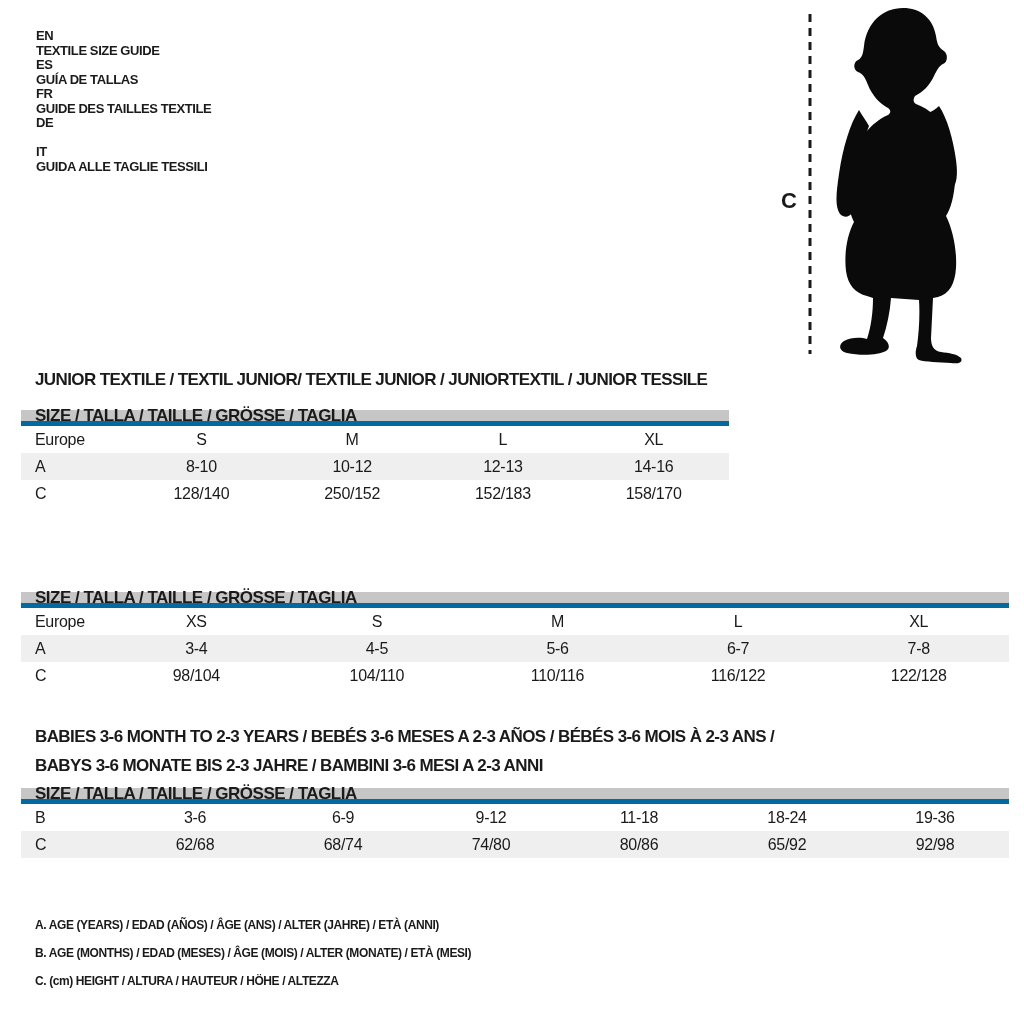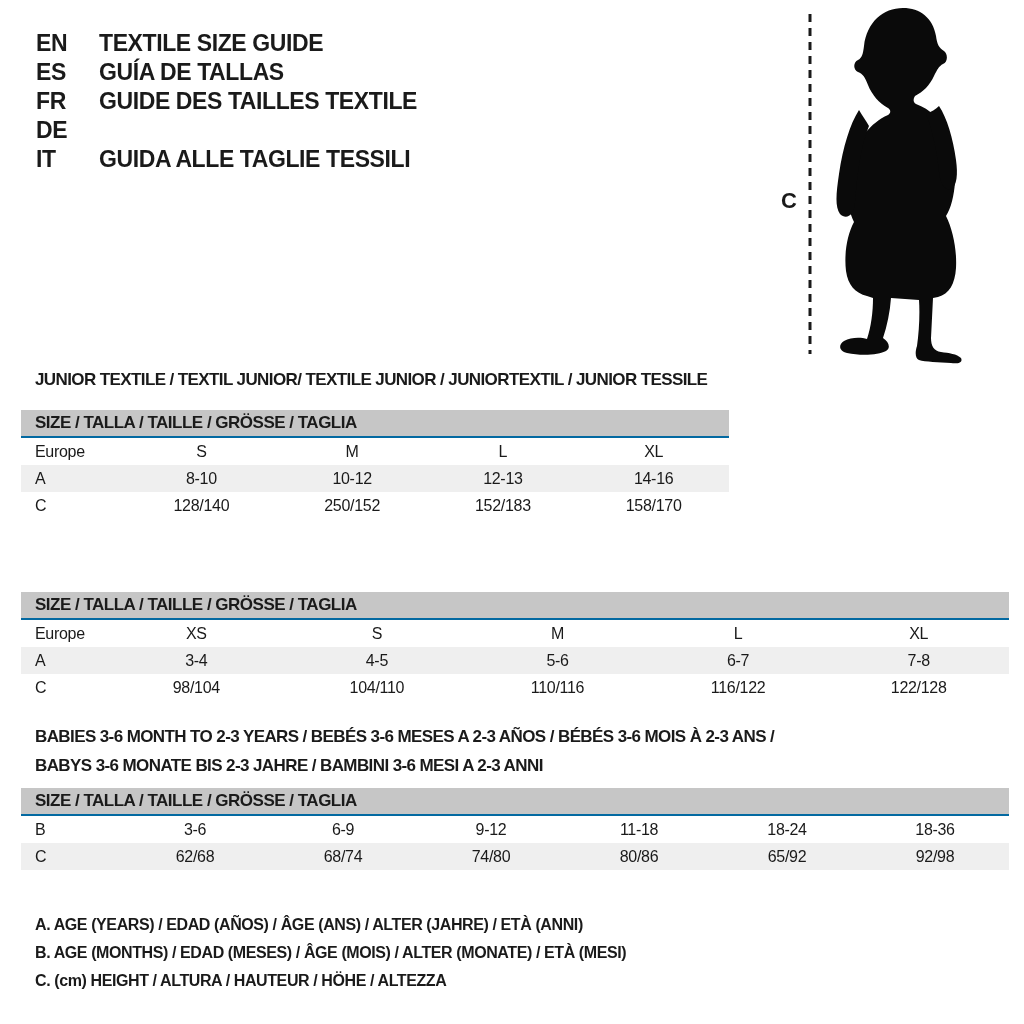--- a/index.html
+++ b/index.html
@@ -6,48 +6,48 @@
   body{
     width:1024px;height:1024px;background:#ffffff;
     font-family:"Liberation Sans", sans-serif;
     color:#1a1a1a;
     -webkit-font-smoothing:antialiased;
   }
   .page{position:absolute;top:0;left:0;width:1024px;height:1024px;background:#fff;overflow:hidden;}
 
   
   .lang-list{position:absolute;left:36px;top:28px;}
-  .lang-row{display:flex;height:29px;align-items:flex-end;font-weight:700;font-size:23px;letter-spacing:-0.4px;}
+  .lang-row{display:flex;height:29px;align-items:flex-start;font-weight:700;font-size:13px;letter-spacing:-0.4px;flex-direction:column;}
   .lang-code{width:63px;}
 
   
   .figure{position:absolute;left:755px;top:2px;width:255px;height:362px;}
 
   
   .sec-heading{position:absolute;left:35px;font-weight:700;font-size:17px;letter-spacing:-0.6px;white-space:nowrap;}
   .sec-heading .sub{font-size:11px;vertical-align:-4px;}
   .heading-2line{line-height:29px;}
 
   
   .size-table{position:absolute;left:21px;}
-  .t-head{height:28px;background:#c6c6c6;border-bottom:2px solid #0369a1;display:flex;align-items:center;
+  .t-head{height:16px;background:#c6c6c6;border-bottom:5px solid #0369a1;display:flex;align-items:center;
           padding-left:14px;font-weight:700;font-size:17px;letter-spacing:-0.5px;box-sizing:border-box;text-align:right;}
   .trow{display:grid;height:27px;align-items:center;font-size:16px;letter-spacing:-0.3px;}
   .trow.shaded{background:#efefef;}
   .trow .cell{text-align:center;}
   .trow .label{text-align:left;padding-left:14px;}
   .t1{width:708px;top:410px;}
   .t1 .trow{grid-template-columns:105px repeat(4,1fr);}
   .t2{width:988px;top:592px;}
   .t2 .trow{grid-template-columns:85px repeat(5,1fr);}
   .t3{width:988px;top:788px;}
   .t3 .trow{grid-template-columns:100px repeat(6,1fr);}
 
   
-  .footnotes{position:absolute;left:35px;top:911px;font-weight:700;font-size:16px;letter-spacing:-0.4px;}
+  .footnotes{position:absolute;left:35px;top:911px;font-weight:700;font-size:12px;letter-spacing:-0.4px;}
   .footnotes div{height:28px;line-height:28px;white-space:nowrap;}
 </style>
 </head>
 <body>
 
 <div class="page">
 
   <div class="lang-list">
     <div class="lang-row">
       <span class="lang-code">EN</span>
@@ -156,21 +156,21 @@
   </div>
   <div class="size-table t3">
     <div class="t-head">SIZE / TALLA / TAILLE / GRÖSSE / TAGLIA</div>
     <div class="trow">
       <div class="cell label">B</div>
       <div class="cell">3-6</div>
       <div class="cell">6-9</div>
       <div class="cell">9-12</div>
       <div class="cell">11-18</div>
       <div class="cell">18-24</div>
-      <div class="cell">18-36</div>
+      <div class="cell">19-36</div>
     </div>
     <div class="trow shaded">
       <div class="cell label">C</div>
       <div class="cell">62/68</div>
       <div class="cell">68/74</div>
       <div class="cell">74/80</div>
       <div class="cell">80/86</div>
       <div class="cell">65/92</div>
       <div class="cell">92/98</div>
     </div>

